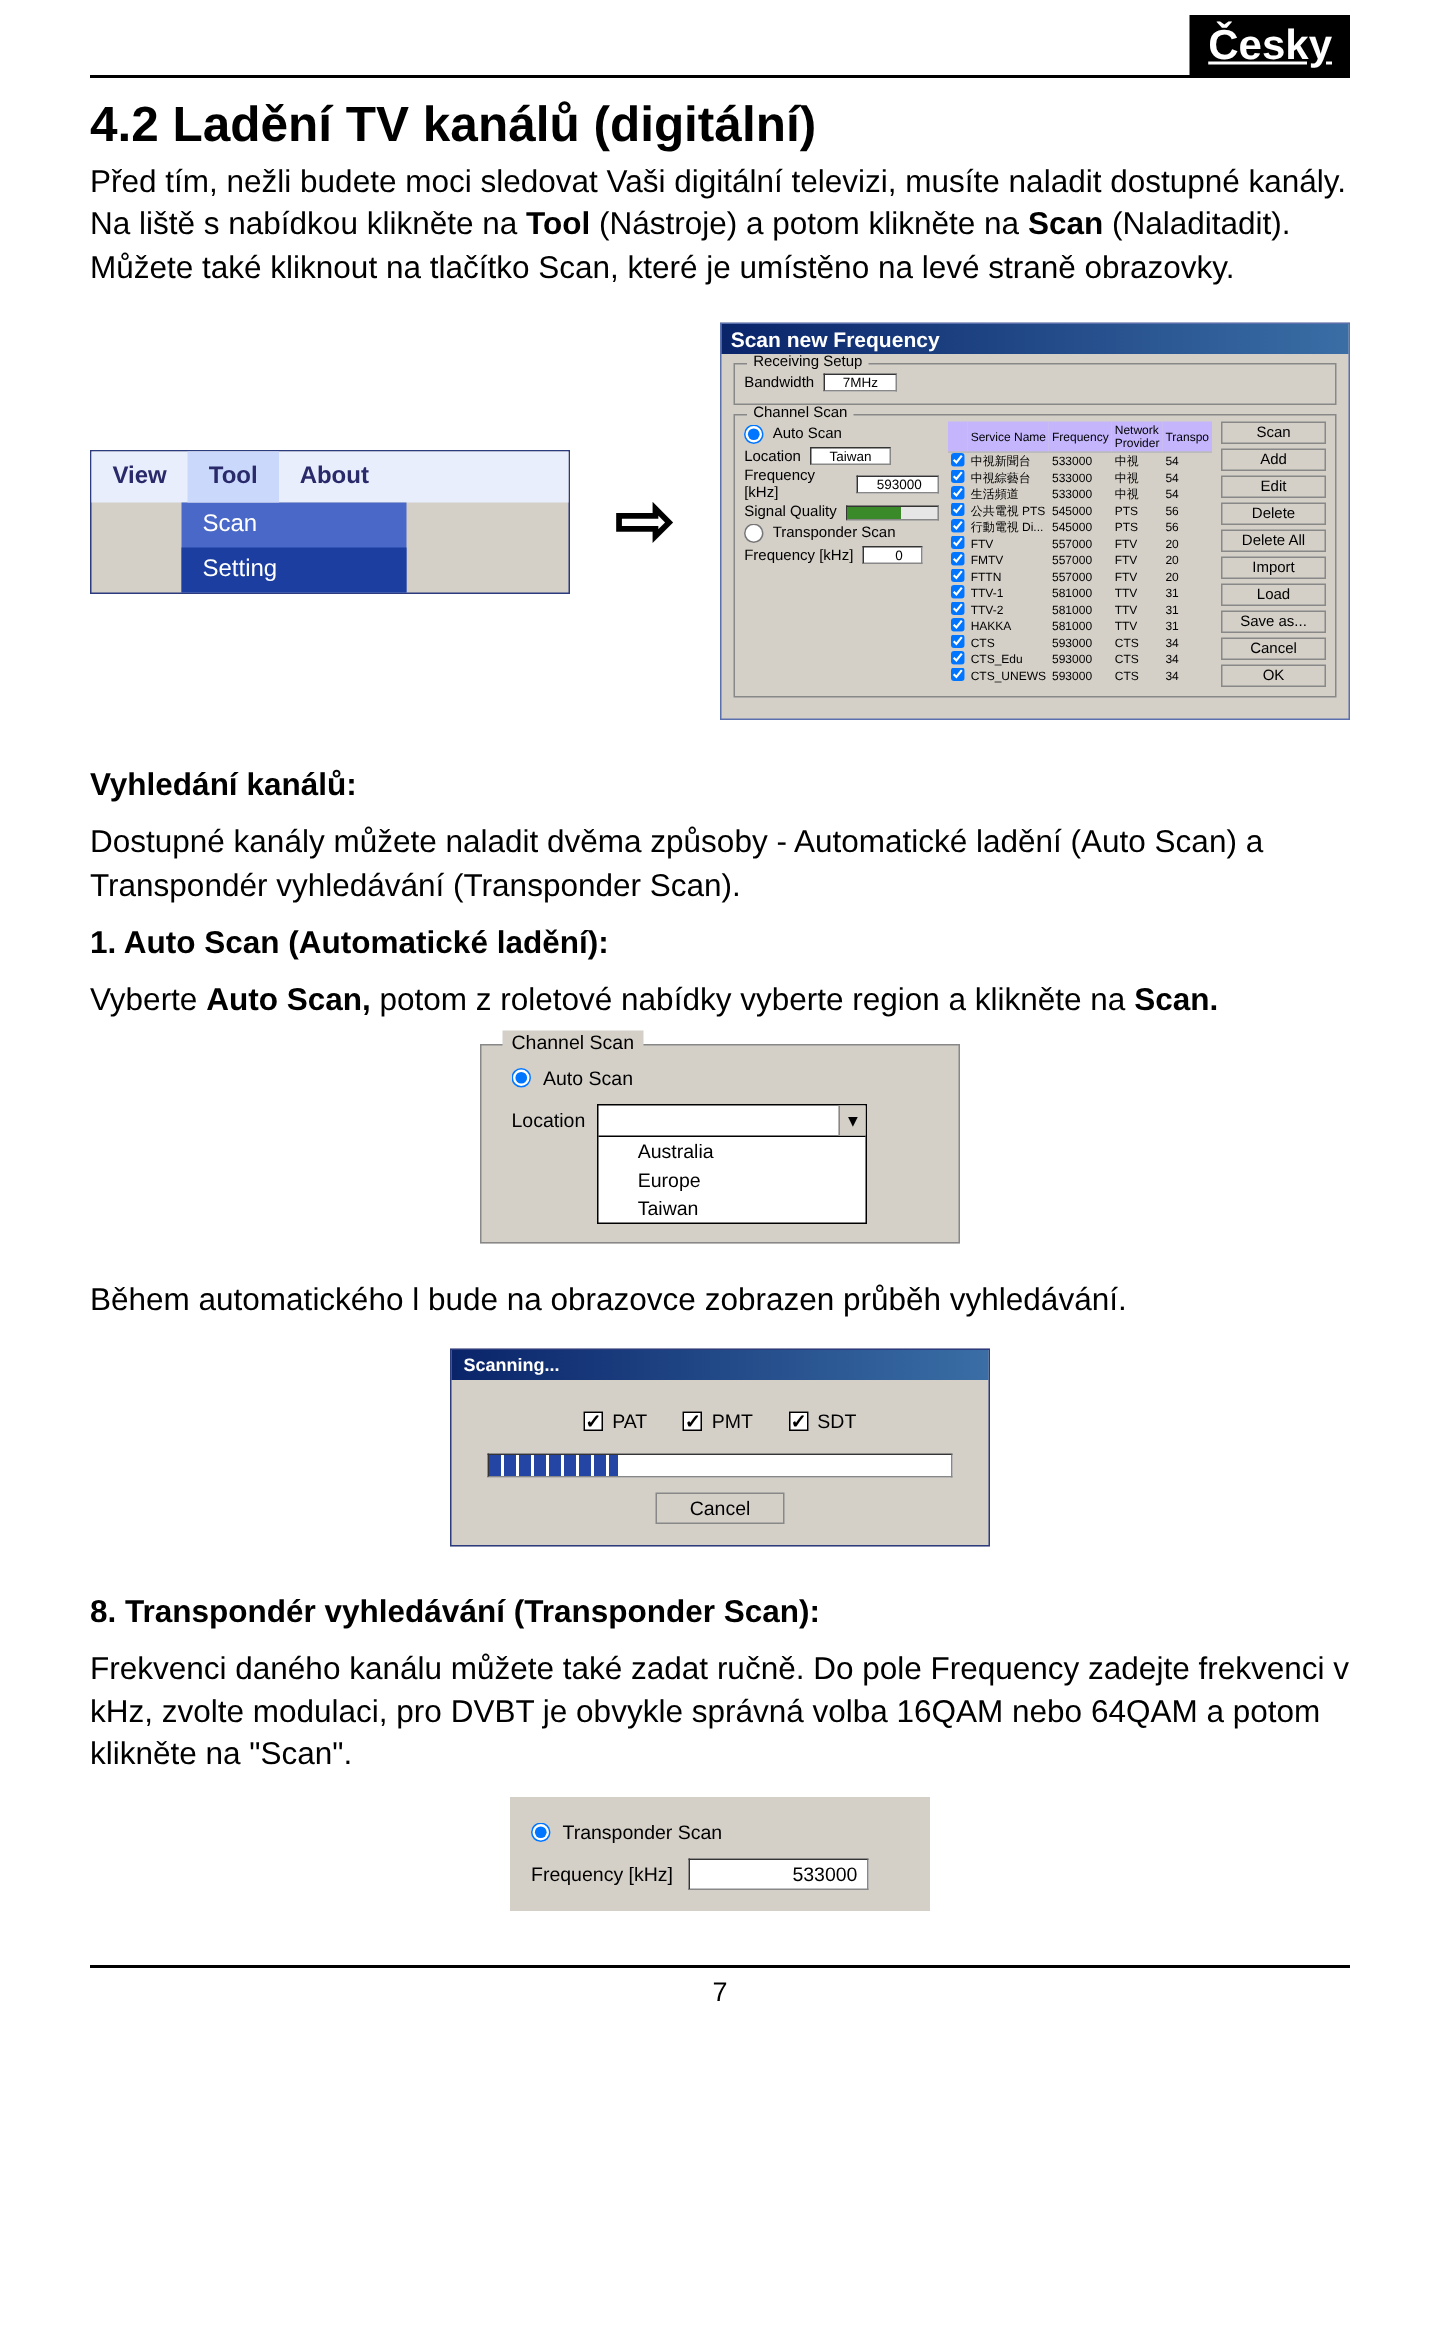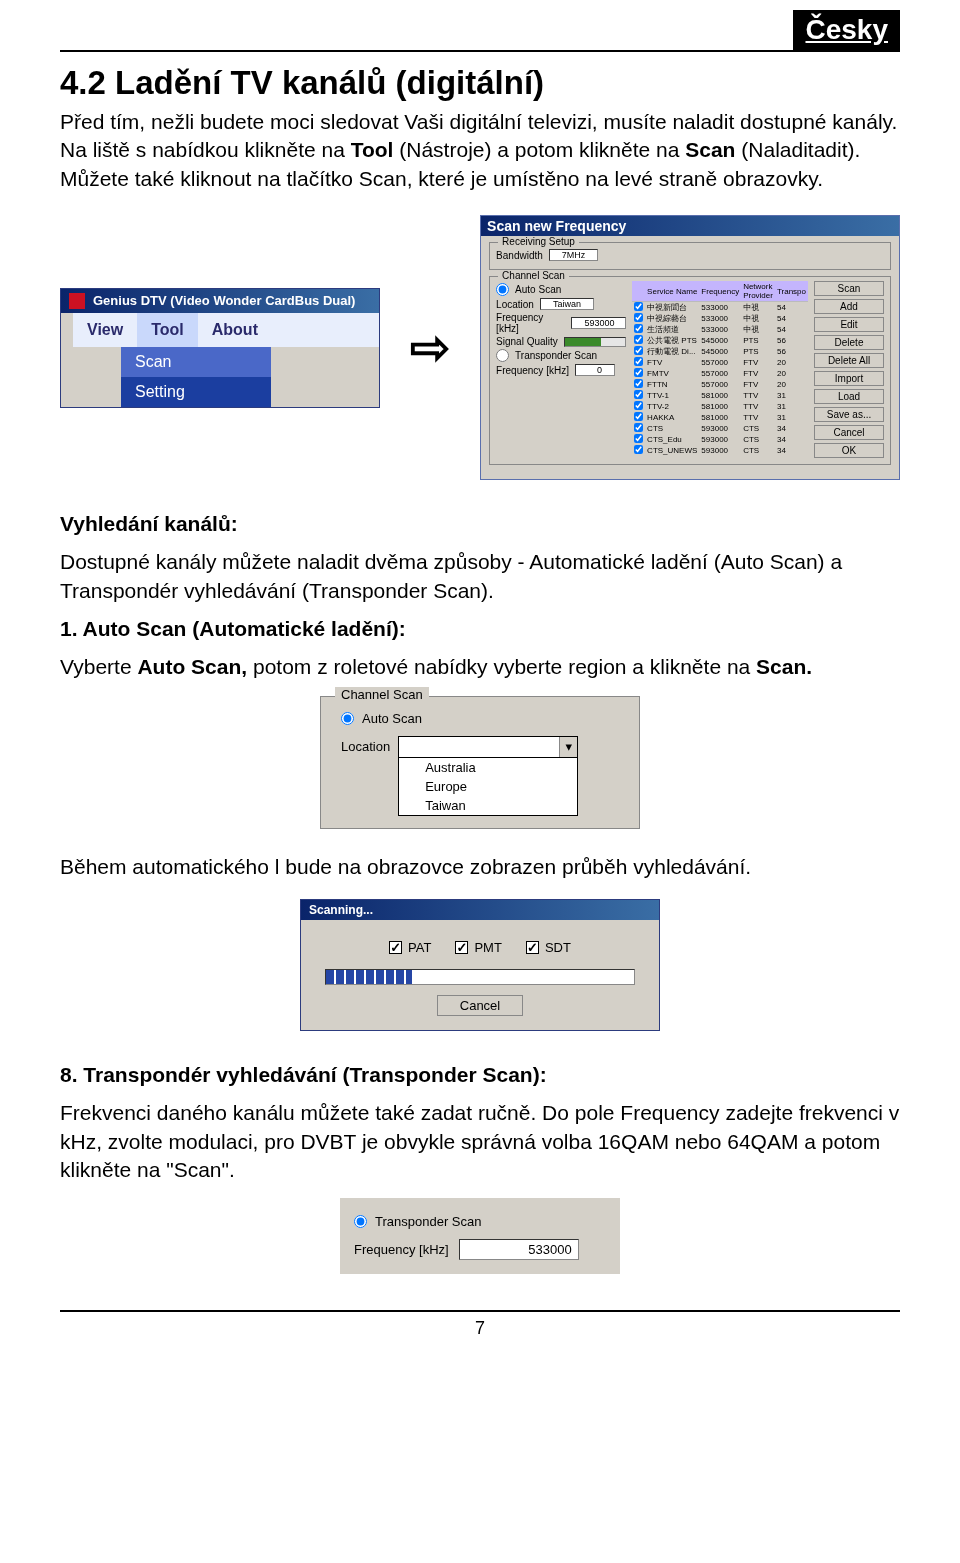--- a/index.html
+++ b/index.html
@@ -32,21 +32,21 @@
   
   .win-menu {
     width: 330px; border: 1px solid #2c3b7e; background: #d4d0c8; font-size: 12px;
   }
   .titlebar {
     background: linear-gradient(to right,#0a246a,#3a6ea5);
     color:#fff; font-weight:700; display:flex; align-items:center; gap:8px; padding:4px 8px;
     font-family: Tahoma, sans-serif; font-size:13px;
   }
   .titlebar .app-icon { width:16px; height:16px; background:#c12; display:inline-block; }
-  .menu-bar { display:flex; background:#e8eefc;margin-left:12px; }
+  .menu-bar { display:flex; background:#e8eefc; }
   .menu-bar .mi { padding:8px 14px; font:700 16px Tahoma,sans-serif; color:#2a2a6b; }
   .menu-bar .mi.open { background:#c9d8fb; }
   .dropdown { margin-left:60px; background:#4a68c8; width:150px; }
   .dropdown .di { padding:6px 14px; color:#fff; font:16px Tahoma,sans-serif; cursor:default; }
   .dropdown .di.sel { background:#1b3ea0; }
 
   
   .win-scan {
     width:430px; background:#d4d0c8; border:1px solid #5a6fad; font-size:10px; font-family:Tahoma,sans-serif;
   }
@@ -120,24 +120,20 @@
 Na liště s nabídkou klikněte na </span>
   <b>Tool</b>
   <span> (Nástroje) a potom klikněte na </span>
   <b>Scan</b>
   <span> (Naladitadit). Můžete také kliknout na tlačítko Scan, které je umístěno na levé straně obrazovky.</span>
 </p>
 
 <div class="figrow">
 
   <div class="win-menu">
-    <div class="titlebar">
-      <span class="app-icon"></span>
-      <span>Genius DTV (Video Wonder CardBus Dual)</span>
-    </div>
     <div class="menu-bar">
       <div class="mi">View</div>
       <div class="mi open">Tool</div>
       <div class="mi">About</div>
     </div>
     <div class="dropdown">
       <div class="di">Scan</div>
       <div class="di sel">Setting</div>
     </div>
   </div>

